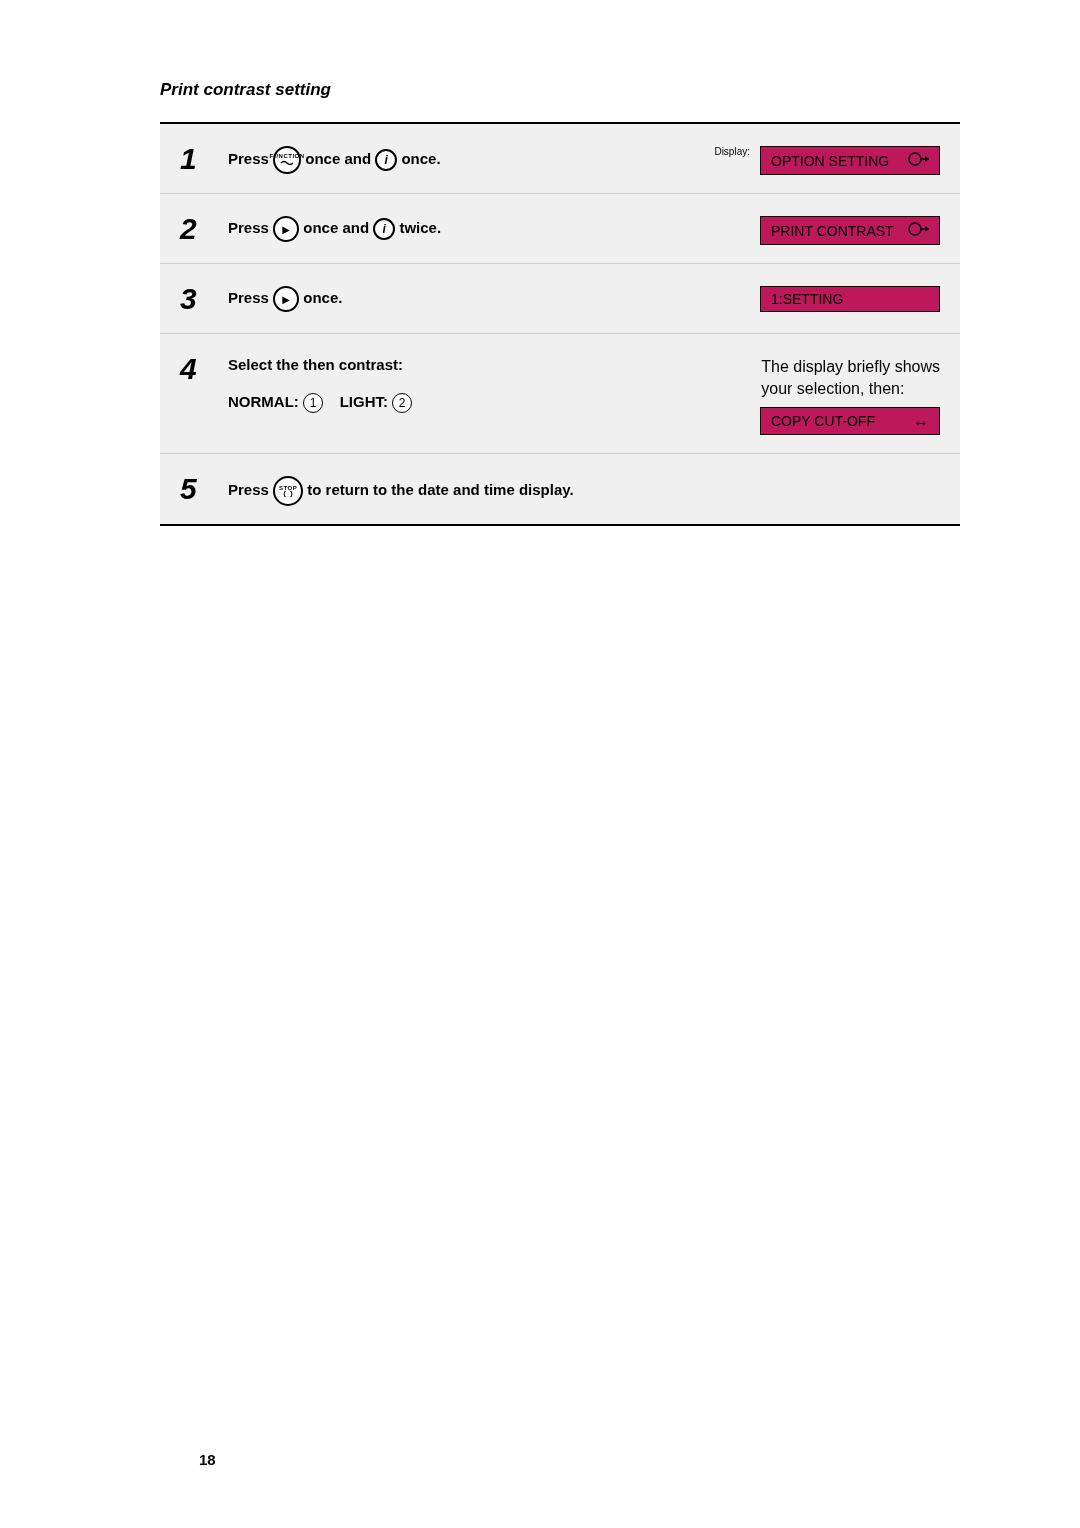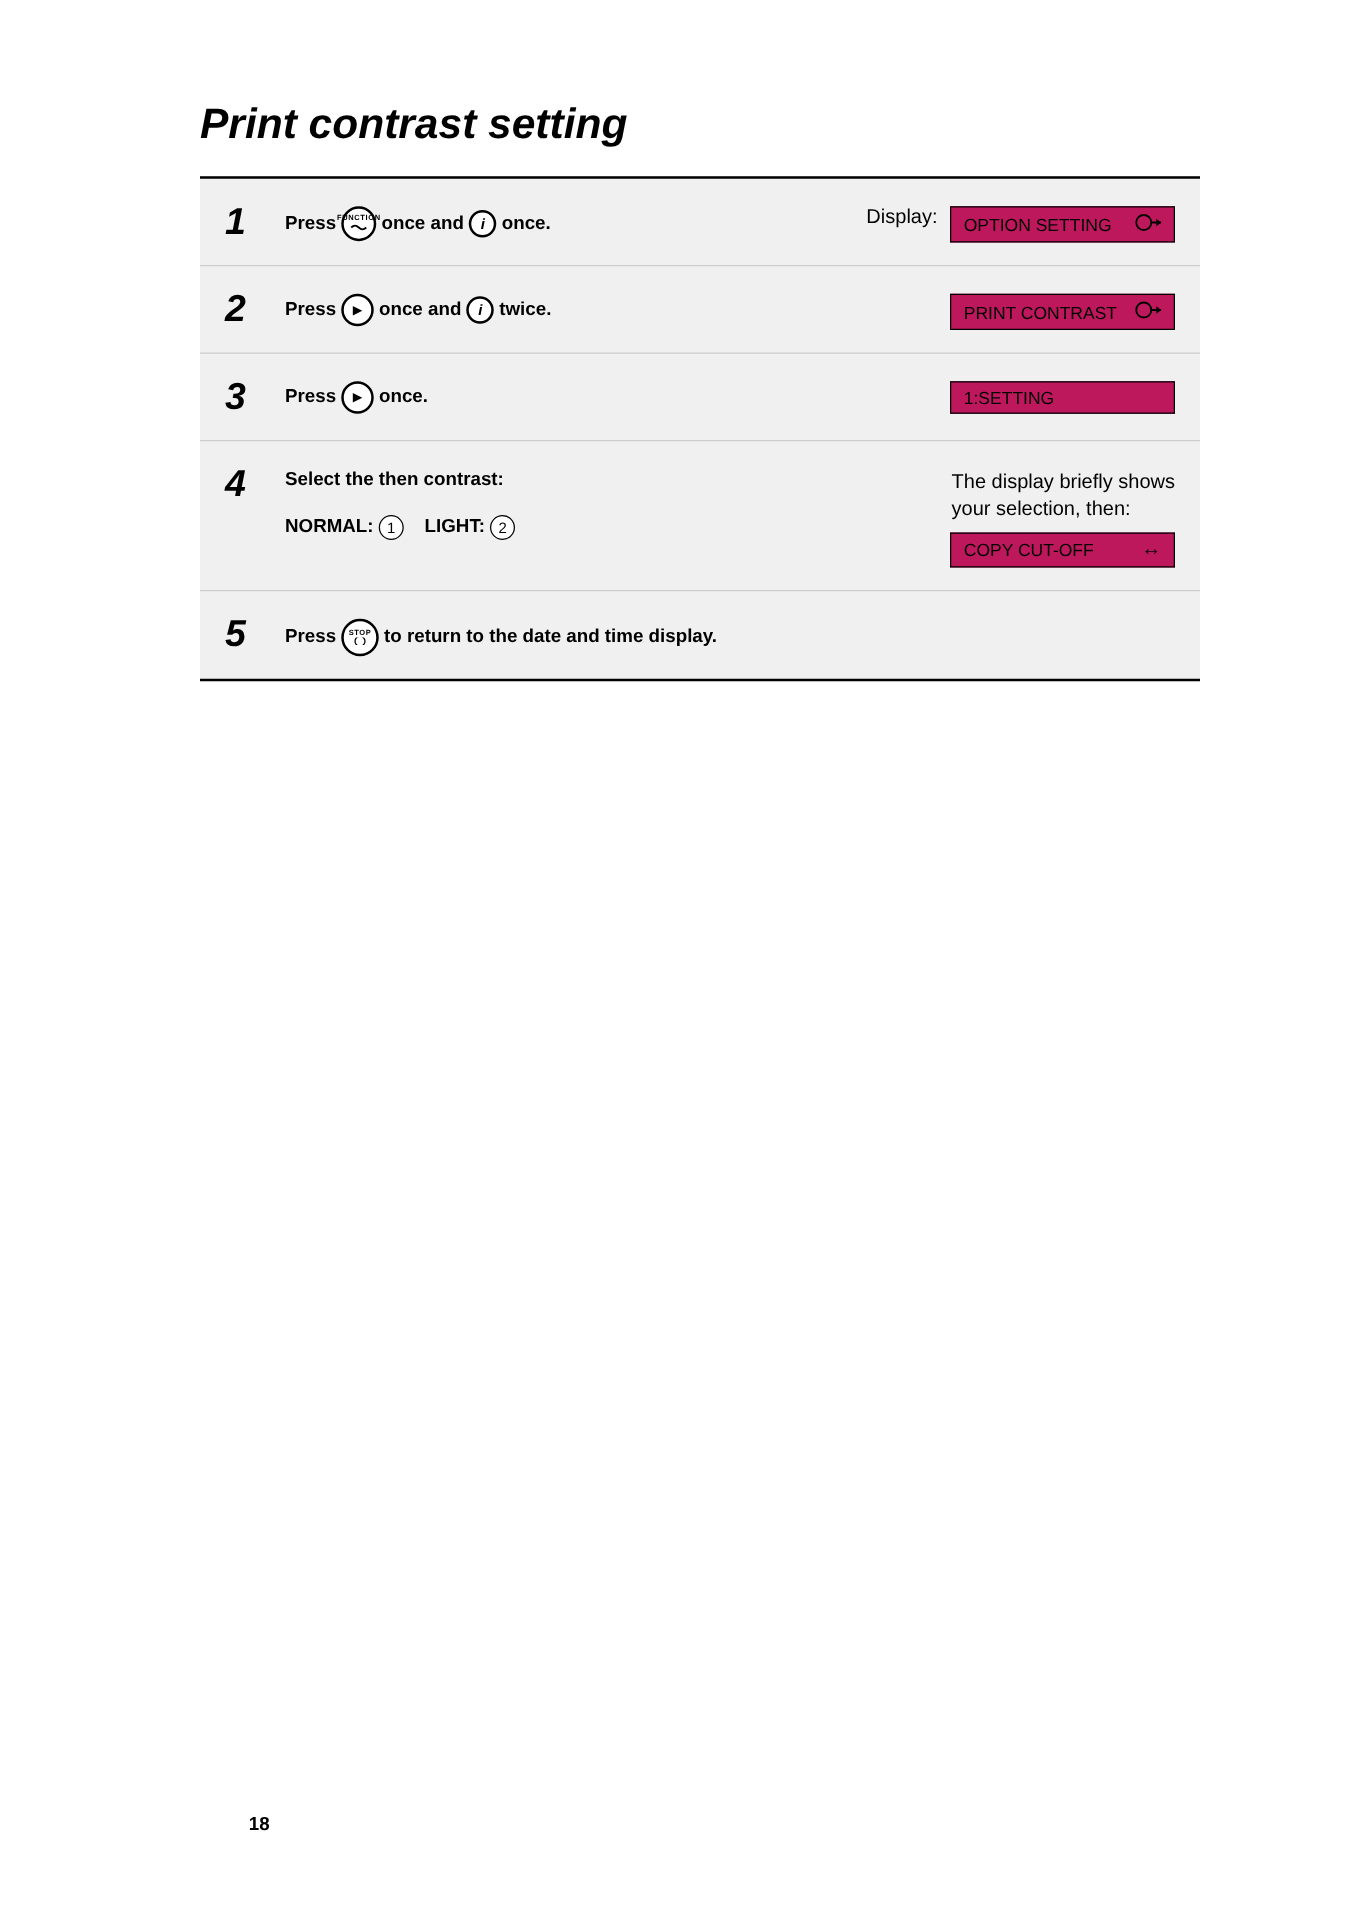--- a/index.html
+++ b/index.html
@@ -24,21 +24,21 @@
       position: relative;
     }
 
     .section-header {
       font-size: 15px;
       color: #000;
       margin-bottom: 20px;
     }
 
     .title {
-      font-size: 34px;
+      font-size: 17px;
       font-weight: bold;
       font-style: italic;
       margin-bottom: 22px;
       color: #000;
     }
 
     .intro-text {
       font-size: 15px;
       line-height: 1.5;
       margin-bottom: 28px;
@@ -85,21 +85,21 @@
 
     .step-display {
       min-width: 260px;
       display: flex;
       flex-direction: column;
       align-items: flex-end;
       padding-top: 4px;
     }
 
     .display-label {
-      font-size: 16px;
+      font-size: 10px;
       color: #000;
       margin-right: 6px;
       align-self: flex-start;
       display: flex;
       align-items: center;
       gap: 6px;
     }
 
     .display-box {
       border: 1.5px solid #000;

